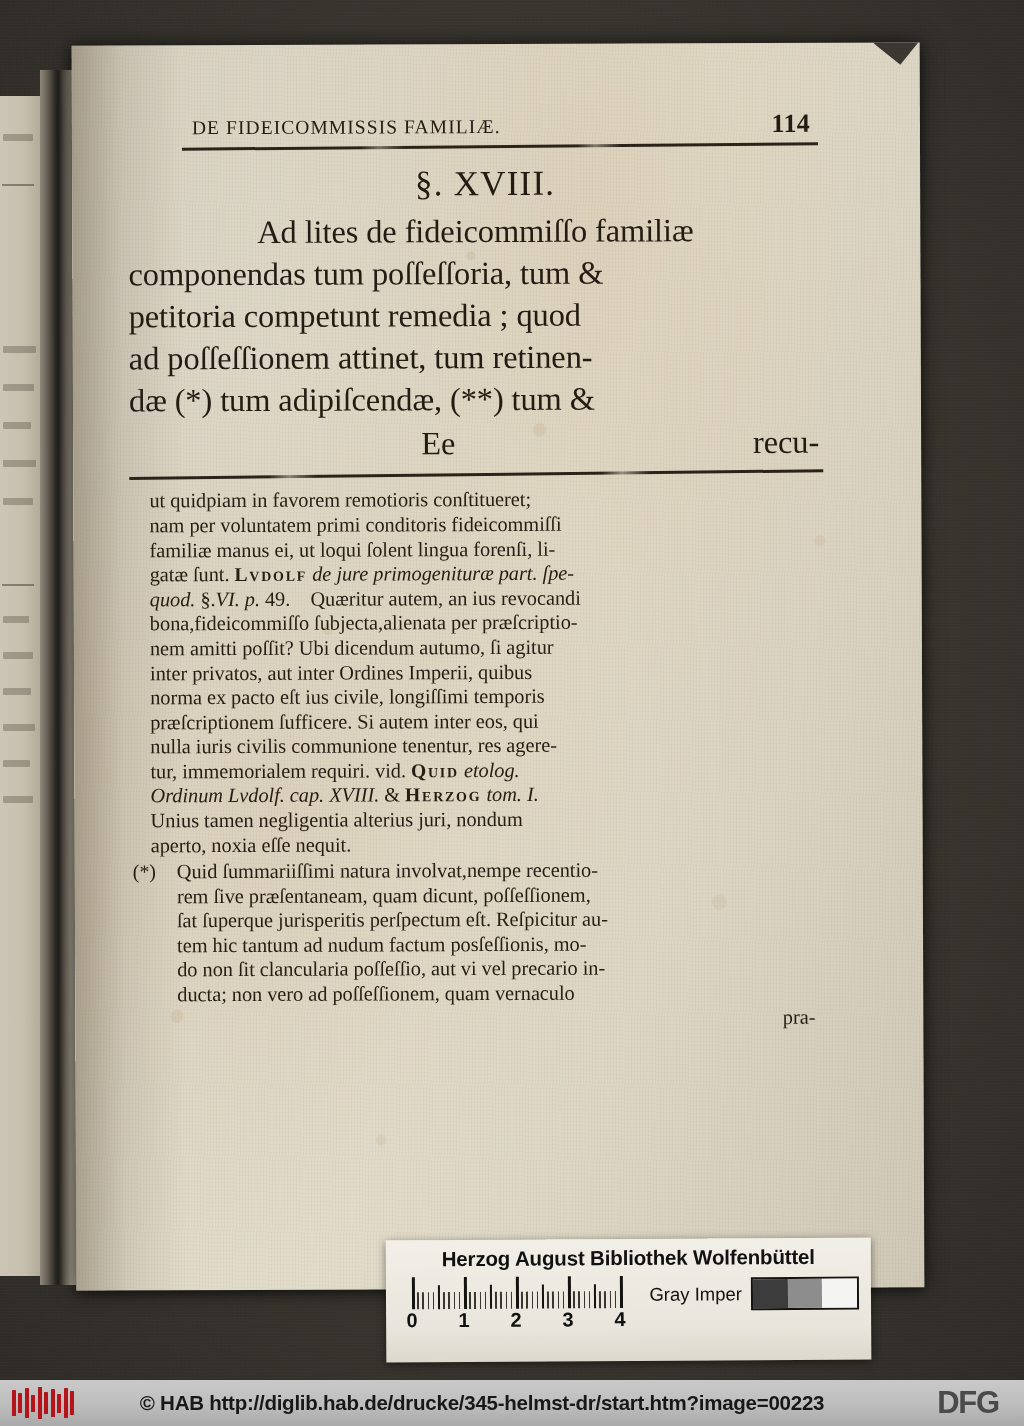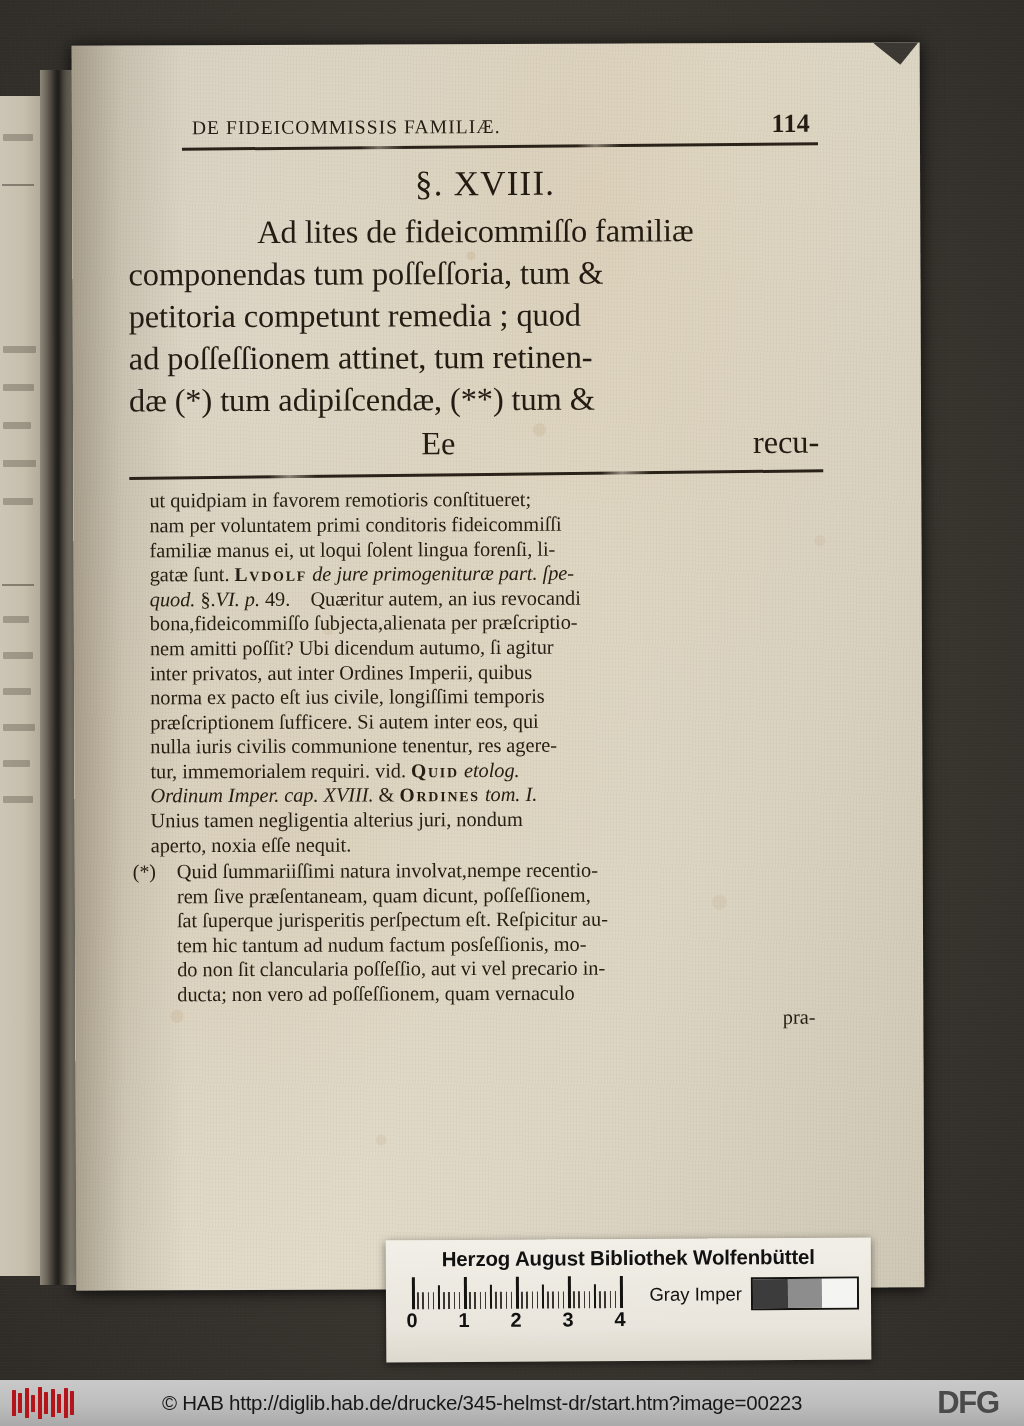--- a/index.html
+++ b/index.html
@@ -274,20 +274,21 @@
   }
   #attribution-text {
     flex: 1;
     text-align: center;
     font-size: 20.5px;
     color: #181818;
     letter-spacing: -.012em;
     padding-right: 42px;
     white-space: nowrap;
     overflow: hidden;
+    font-weight: bold;
   }
   #dfg-logo {
     width: 104px; height: 46px;
     display: flex; align-items: center; justify-content: center;
     font-size: 31px; font-weight: bold;
     letter-spacing: -.045em;
     color: #4a4a4a;
     padding-right: 8px;
   }
 </style>
@@ -351,21 +352,21 @@
         <span class="ln">familiæ manus ei, ut loqui ſolent lingua forenſi, li-</span>
         <span class="ln">gatæ ſunt. <span class="sc">Lvdolf</span> <span class="it">de jure primogenituræ part. ſpe-</span></span>
         <span class="ln"><span class="it">quod.</span> §.<span class="it">VI. p.</span> 49.&nbsp;&nbsp;&nbsp; Quæritur autem, an ius revocandi</span>
         <span class="ln">bona,fideicommiſſo ſubjecta,alienata per præſcriptio-</span>
         <span class="ln">nem amitti poſſit? Ubi dicendum autumo, ſi agitur</span>
         <span class="ln">inter privatos, aut inter Ordines Imperii, quibus</span>
         <span class="ln">norma ex pacto eſt ius civile, longiſſimi temporis</span>
         <span class="ln">præſcriptionem ſufficere.  Si autem inter eos, qui</span>
         <span class="ln">nulla iuris civilis communione tenentur, res agere-</span>
         <span class="ln">tur, immemorialem requiri. vid. <span class="sc">Quid</span> <span class="it">etolog.</span></span>
-        <span class="ln"><span class="it">Ordinum Imper. cap. XVIII.</span> &amp; <span class="sc">Ordines</span> <span class="it">tom. I.</span></span>
+        <span class="ln"><span class="it">Ordinum Lvdolf. cap. XVIII.</span> &amp; <span class="sc">Herzog</span> <span class="it">tom. I.</span></span>
         <span class="ln">Unius tamen negligentia alterius juri, nondum</span>
         <span class="ln">aperto, noxia eſſe nequit.</span>
       </div>
 
       <div class="footnote fn-marked">
         <span class="fn-mark">(*)</span>
         <span class="ln">Quid ſummariiſſimi natura involvat,nempe recentio-</span>
         <span class="ln">rem ſive præſentaneam, quam dicunt, poſſeſſionem,</span>
         <span class="ln">ſat ſuperque jurisperitis perſpectum eſt. Reſpicitur au-</span>
         <span class="ln">tem hic tantum ad nudum factum posſeſſionis, mo-</span>

